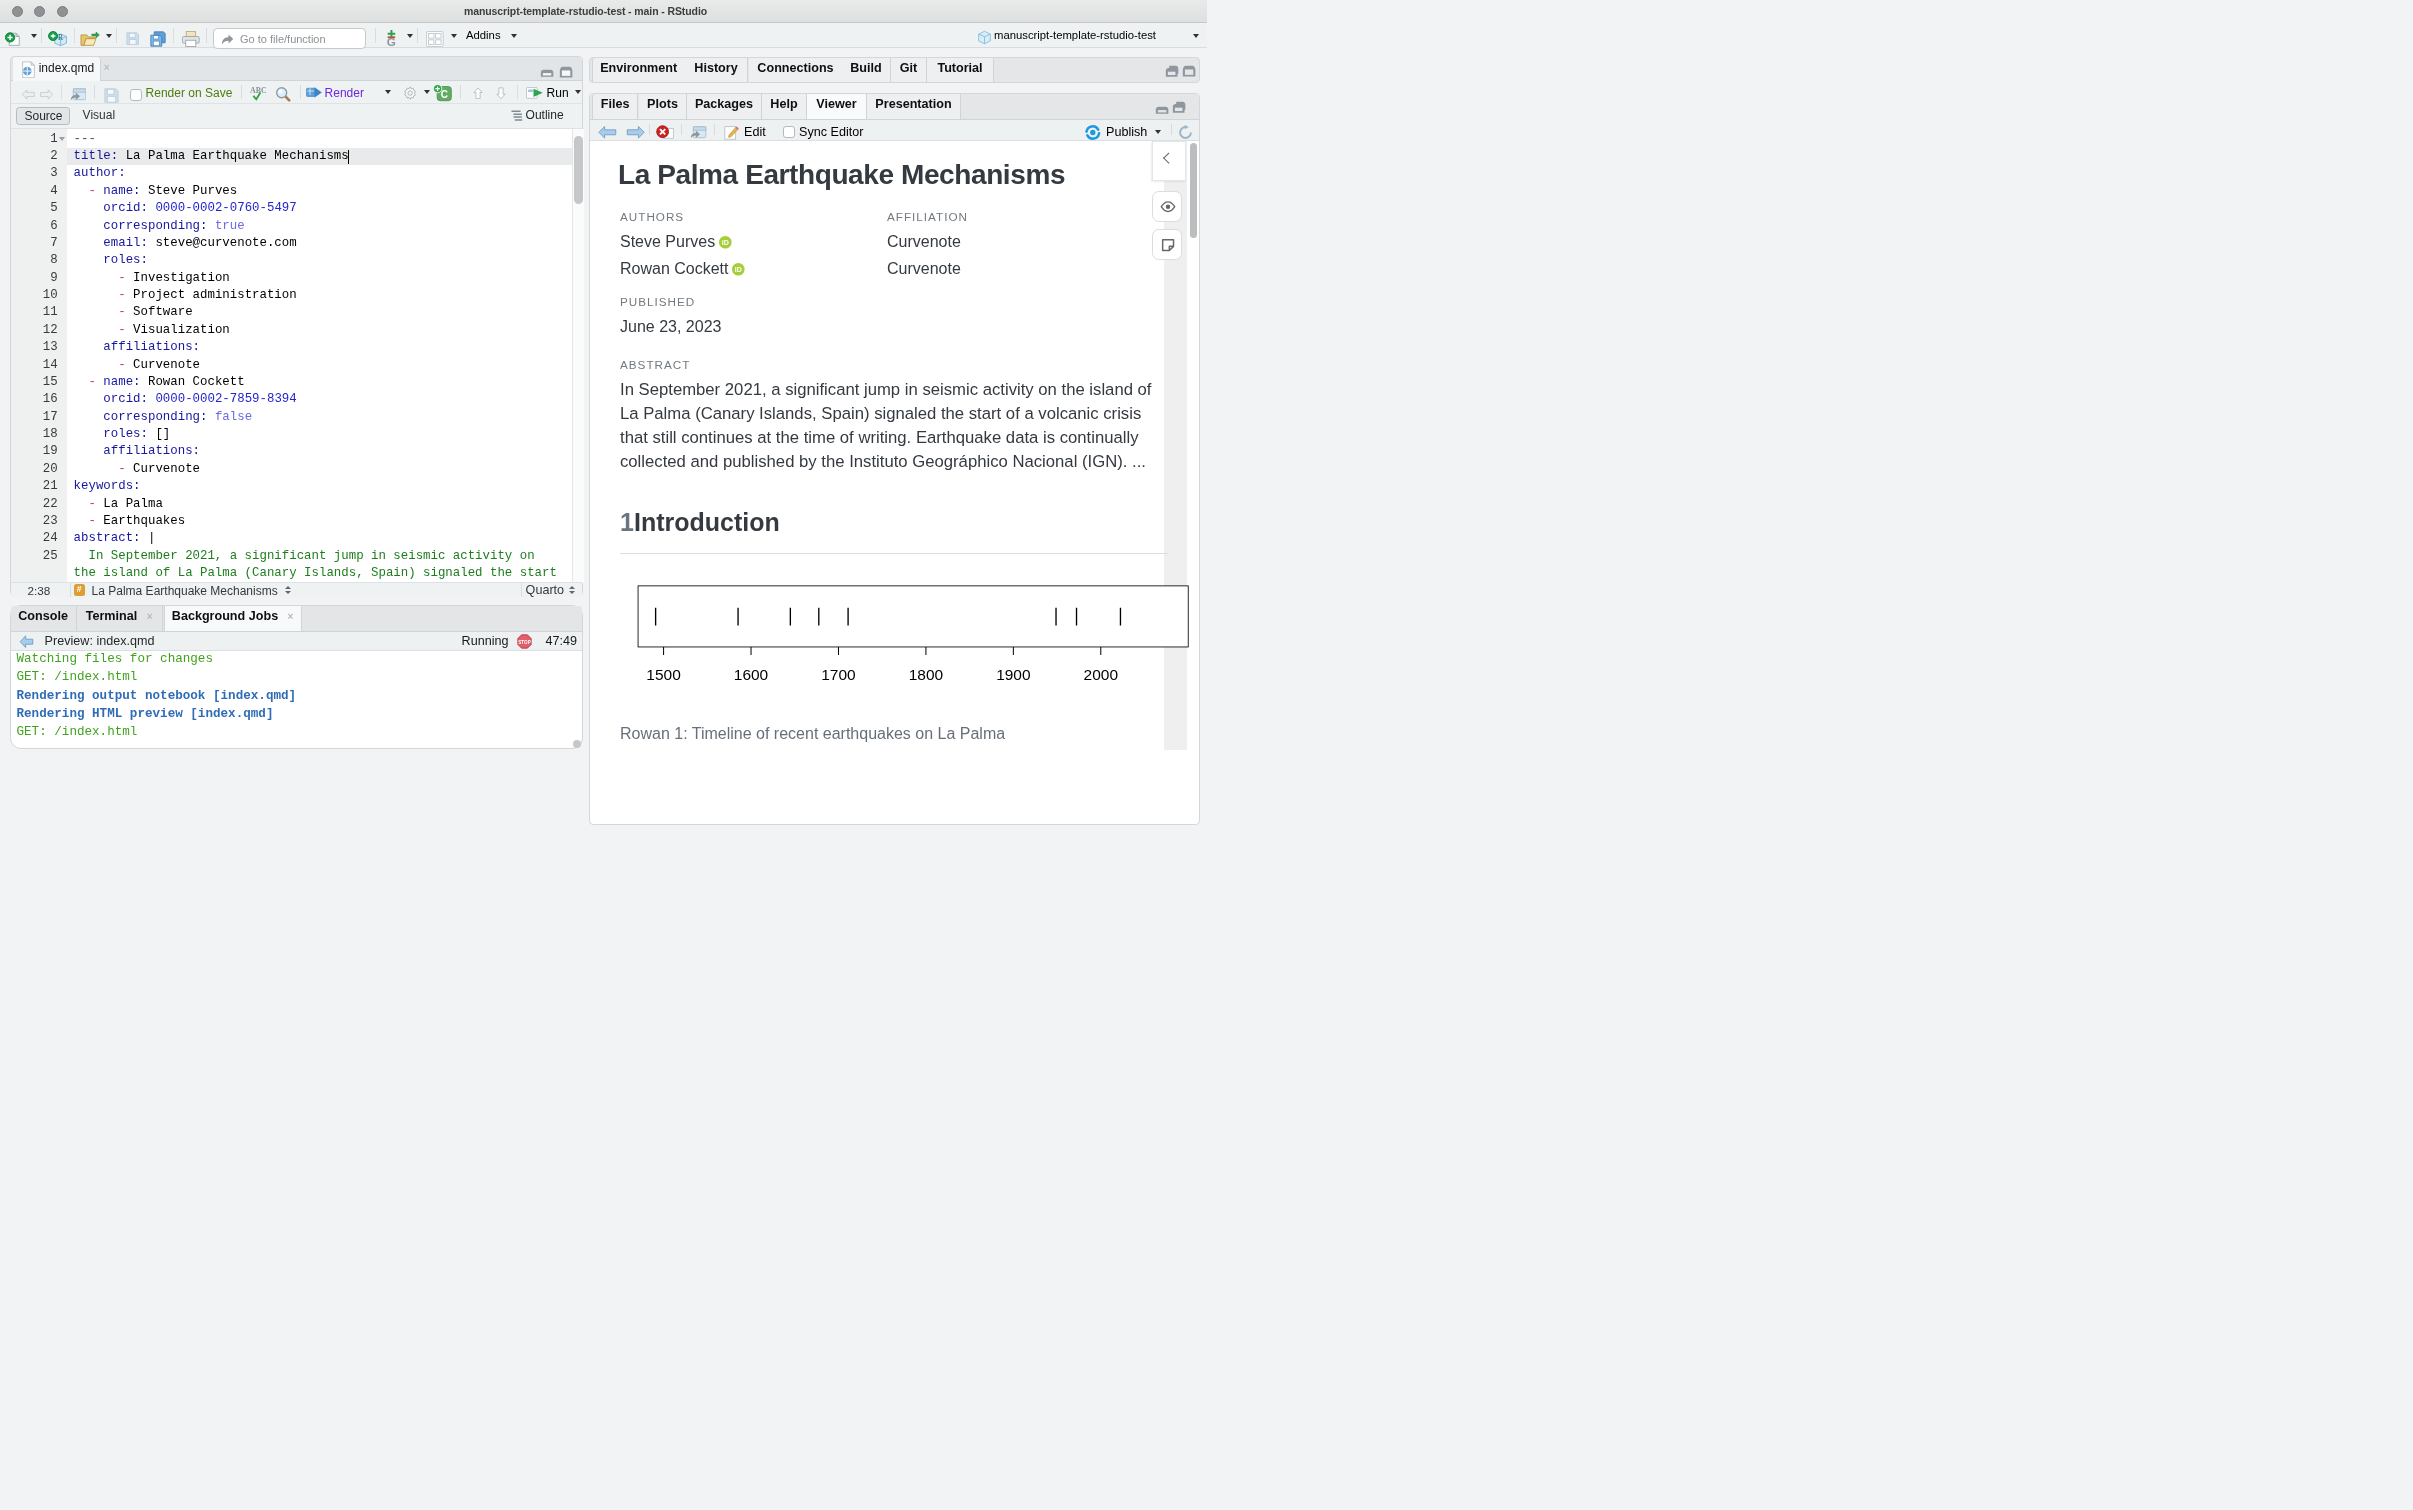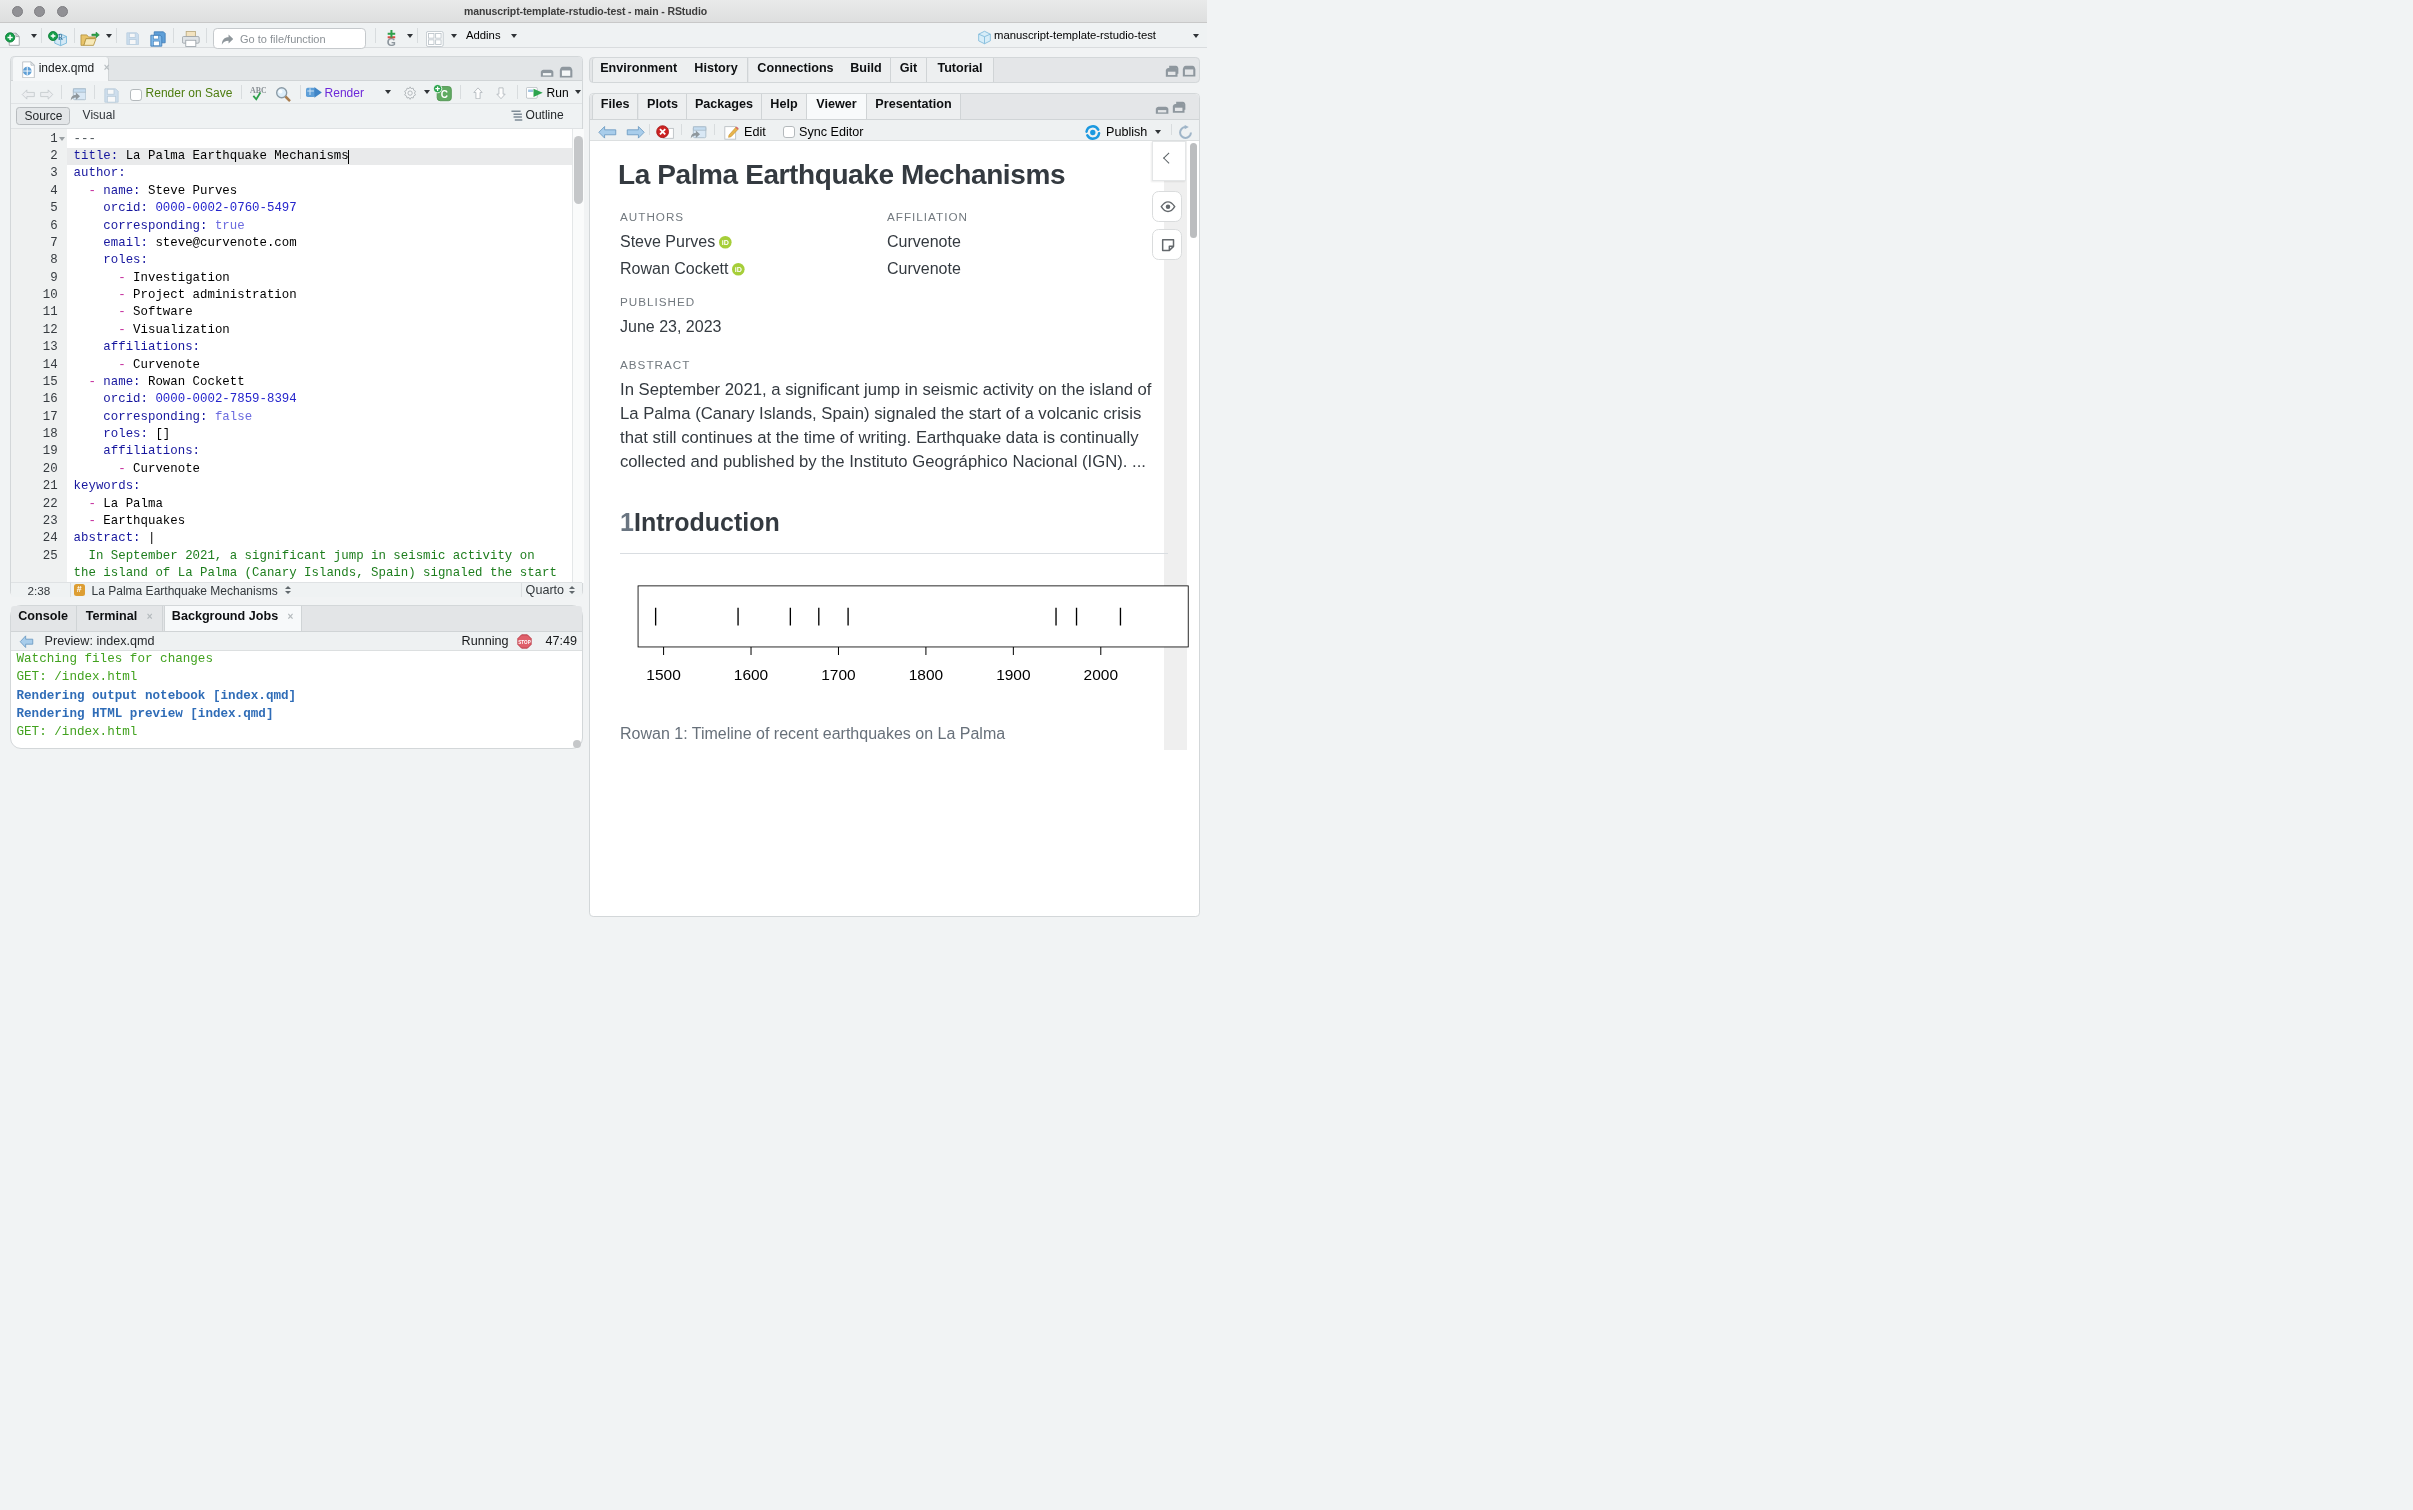--- a/index.html
+++ b/index.html
@@ -108,21 +108,21 @@
     <path d="M2 5l7 3 7-3M9 8v8.5" fill="none" stroke="#7cb8da"></path>
   </svg>
   <div class="abs" style="left:994px;top:5.9px;font-size:11.3px;color:#000">manuscript-template-rstudio-test</div>
   <div class="caret" style="left:1193px;top:11px"></div>
 
 </div>
 
 <div class="abs" style="left:9.6px;top:56px;width:573px;height:540px;background:#f5f7f8;border:0.8px solid #d3d7d9;border-radius:4.2px">
 
   <div class="abs" style="left:0;top:0;width:100%;height:24px;background:#e2e5e7;border-bottom:0.8px solid #d0d4d6;border-radius:3.3px 3.3px 0 0">
-    <div class="abs" style="left:2.1px;top:0;width:96px;height:24px;background:#f5f7f8;border-right:0.8px solid #d0d4d6;border-radius:3.3px 3.3px 0 0">
+    <div class="abs" style="left:2.1px;top:0;width:88px;height:24px;background:#f5f7f8;border-right:0.8px solid #d0d4d6;border-radius:3.3px 3.3px 0 0">
       <svg class="abs" style="left:8.4px;top:3.8px" width="15" height="17.6" viewBox="0 0 18 21">
         <path d="M2 1h10l4 4v15H2z" fill="#fff" stroke="#b6bcc0"></path>
         <path d="M12 1l4 4h-4z" fill="#e8ecee" stroke="#b6bcc0"></path>
         <circle cx="7.5" cy="12" r="5.2" fill="#5f9fd5"></circle>
         <path d="M7.5 6.8v10.4M2.3 12h10.4" stroke="#fff" stroke-width="1.1"></path>
       </svg>
       <div class="abs" style="left:26px;top:3.8px;font-size:12px;color:#17191b">index.qmd</div>
       <div class="abs" style="left:91px;top:4.6px;font-size:10px;font-weight:bold;color:#b7bdc1">×</div>
     </div>
     <svg class="abs" style="left:529px;top:9.2px" width="14.2" height="11.7" viewBox="0 0 17 14">
@@ -328,21 +328,21 @@
       <path d="M1 6 q1-2.5 3-2.5 h8 q2 0 3 2.5 v8 h-14z" fill="#8e979e"></path>
       <rect x="3.5" y="8" width="9" height="4" fill="#e4e6e8"></rect>
     </svg>
   <svg class="abs" style="left:592px;top:5.9px" width="14.2" height="14.2" viewBox="0 0 17 17">
       <path d="M1 6 q1-4 3.5-4 h8 q2.5 0 3.5 4 v9 h-15z" fill="#8e979e"></path>
       <rect x="3.5" y="6.5" width="10" height="6.5" fill="#e4e6e8"></rect>
     </svg>
 
 </div>
 
-<div class="abs" style="left:589px;top:93px;width:611px;height:824px;background:#fff;border:0.8px solid #d3d7d9;border-radius:4.2px;overflow:hidden">
+<div class="abs" style="left:589px;top:93px;width:611px;height:732px;background:#fff;border:0.8px solid #d3d7d9;border-radius:4.2px;overflow:hidden">
 
   <div class="abs" style="left:0;top:0;width:100%;height:26px;background:#e4e6e8;border-bottom:0.8px solid #d0d4d6;border-radius:3.3px 3.3px 0 0">
     <div class="tab" style="left:2.1px;width:46px;padding-top:3.3px;border-left:0.8px solid #d0d4d6;border-radius:3.3px 0 0 0;background:#edeff0">Files</div>
     <div class="tab" style="left:49px;width:48px;padding-top:3.3px;background:#edeff0">Plots</div>
     <div class="tab" style="left:97px;width:75px;padding-top:3.3px;background:#edeff0">Packages</div>
     <div class="tab" style="left:172px;width:45px;padding-top:3.3px;background:#edeff0">Help</div>
     <div class="tab" style="left:217px;width:60px;padding-top:3.3px;background:#f8fafb">Viewer</div>
     <div class="tab" style="left:277px;width:94px;padding-top:3.3px;background:#edeff0">Presentation</div>
     <svg class="abs" style="left:565px;top:9.2px" width="14.2" height="11.7" viewBox="0 0 17 14">
         <path d="M1 7 q1-2.5 3-2.5 h9 q2 0 3 2.5 v6 h-15z" fill="#8e979e"></path>

